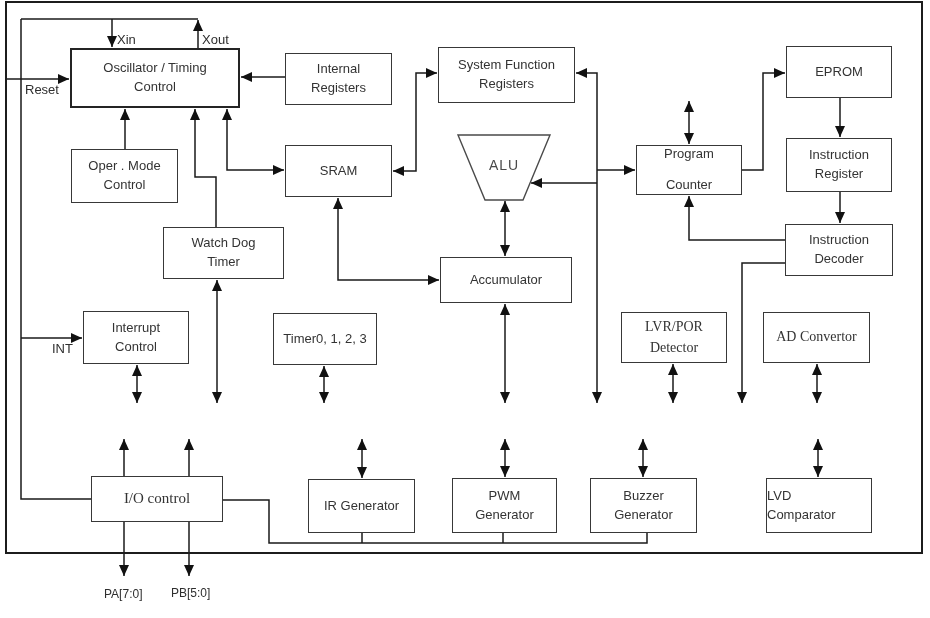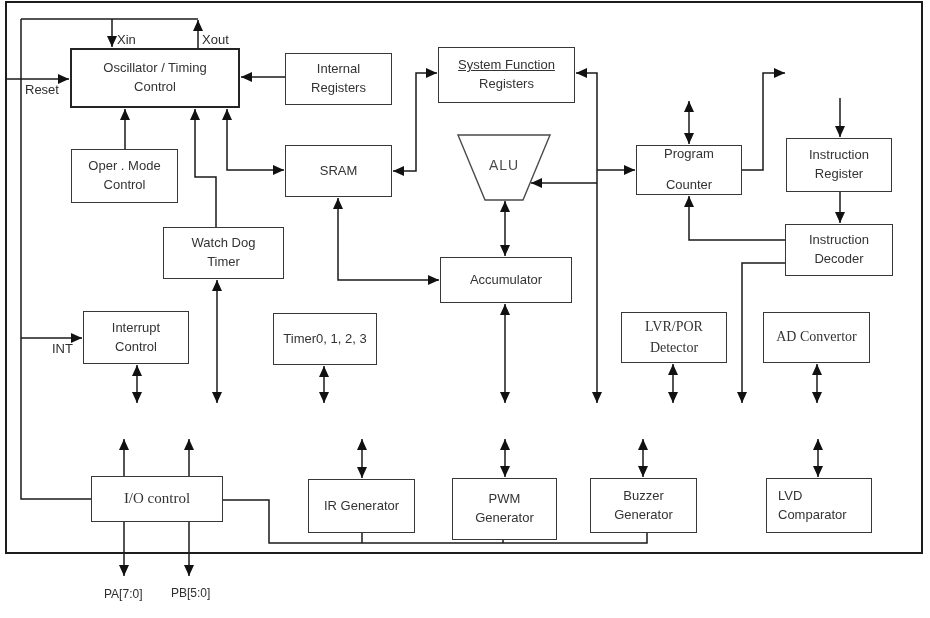--- a/index.html
+++ b/index.html
@@ -8,21 +8,21 @@
     font-family:"Liberation Sans",sans-serif;
   }
   #frame{position:absolute;left:5px;top:1px;width:914px;height:549px;border:2px solid #1c1c1c;background:transparent;}
   #wires{position:absolute;left:0;top:0;width:930px;height:618px;}
   .blk{
     position:absolute;background:#ffffff;border:1px solid #383838;
     display:flex;flex-direction:column;align-items:center;justify-content:center;
     font-size:13px;line-height:1.45;color:#333;text-align:center;box-sizing:border-box;
   }
   .serif{font-family:"Liberation Serif",serif;font-size:14px;}
-  .leftalign{align-items:flex-start;text-align:left;padding-left:11px;}
+  .leftalign{align-items:flex-start;text-align:left;}
   .pin{position:absolute;color:#2e2e2e;font-size:13px;}
   .pin.small{font-size:12px;}
   #bus{
     position:absolute;left:83px;top:404px;width:810px;height:34px;background:#c0c0c0;
     border:1px solid #333;box-sizing:border-box;display:flex;align-items:center;justify-content:center;
     font-size:13px;color:#2e2e2e;
   }
   #alu-label{
     position:absolute;left:458px;top:135px;width:92px;height:60px;display:flex;
     align-items:center;justify-content:center;font-size:14px;color:#4a4a4a;letter-spacing:1px;
@@ -102,22 +102,25 @@
     </div>
   <div class="blk" style="left:71px;top:149px;width:107px;height:54px;">
       <span style="display: block;">Oper . Mode</span>
       <span style="display: block;">Control</span>
     </div>
   <div class="blk" style="left:285px;top:53px;width:107px;height:52px;">
       <span style="display: block; text-align: center;">Internal</span>
       <span style="display: block;">Registers</span>
     </div>
   <div class="blk" style="left:438px;top:47px;width:137px;height:56px;">
-      <span style="display: block; text-decoration: underline;">System Function</span>
+      <span style="display: block;">System Function</span>
       <span style="display: block;">Registers</span>
+    </div>
+  <div class="blk" style="left:786px;top:46px;width:106px;height:52px;">
+      <span style="display: block;">EPROM</span>
     </div>
   <div class="blk" style="left:285px;top:145px;width:107px;height:52px;">
       <span style="display: block;">SRAM</span>
     </div>
   <div class="blk" style="left:636px;top:145px;width:106px;height:50px;">
       <span style="display: block;">Program</span>
       <span style="display: block; margin-top: 12px;">Counter</span>
     </div>
   <div class="blk" style="left:786px;top:138px;width:106px;height:54px;">
       <span style="display: block;">Instruction</span>
@@ -147,21 +150,21 @@
     </div>
   <div class="blk serif" style="left:763px;top:312px;width:107px;height:51px;">
       <span style="display: block;">AD Convertor</span>
     </div>
   <div class="blk serif" style="left:91px;top:476px;width:132px;height:46px;font-size:15px;">
       <span style="display: block;">I/O control</span>
     </div>
   <div class="blk" style="left:308px;top:479px;width:107px;height:54px;">
       <span style="display: block;">IR Generator</span>
     </div>
-  <div class="blk" style="left:452px;top:478px;width:105px;height:62px;">
+  <div class="blk" style="left:452px;top:478px;width:105px;height:55px;">
       <span style="display: block;">PWM</span>
       <span style="display: block;">Generator</span>
     </div>
   <div class="blk" style="left:590px;top:478px;width:107px;height:55px;">
       <span style="display: block;">Buzzer</span>
       <span style="display: block;">Generator</span>
     </div>
   <div class="blk leftalign" style="left:766px;top:478px;width:106px;height:55px;">
       <span style="display: block;">LVD</span>
       <span style="display: block;">Comparator</span>

